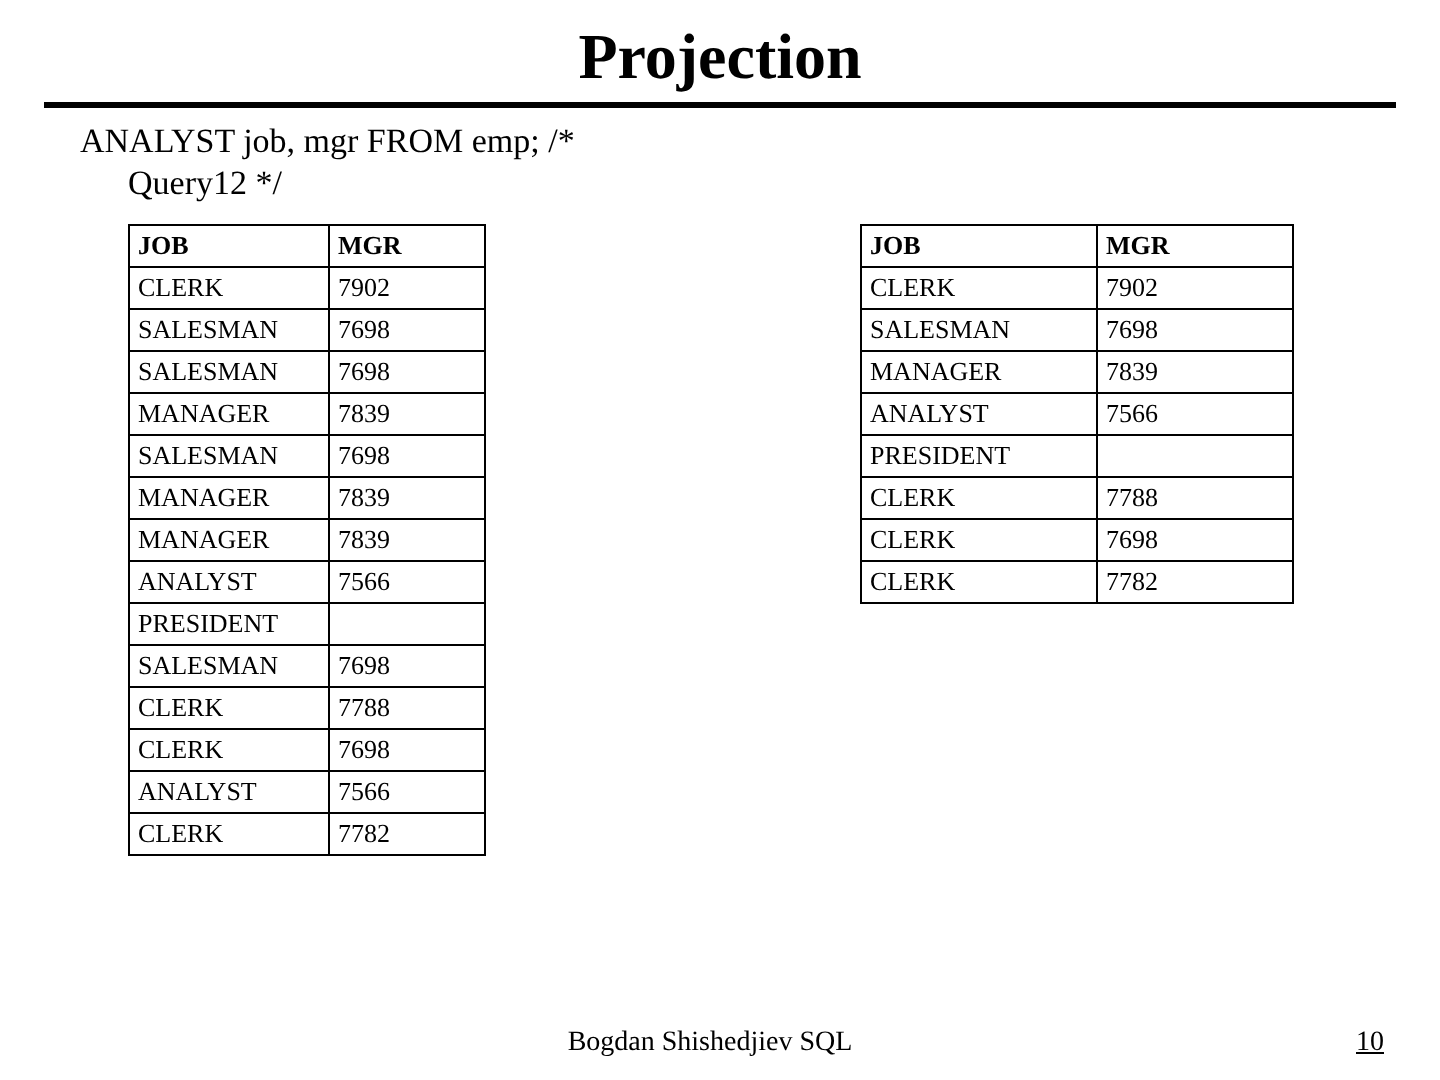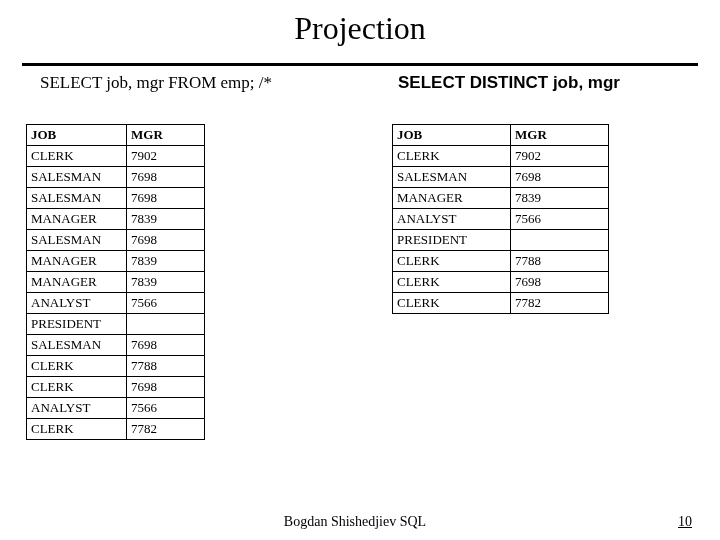--- a/index.html
+++ b/index.html
@@ -14,23 +14,23 @@
   }
   .slide {
     width: 720px;
     height: 540px;
     padding: 0;
     position: relative;
   }
   .title {
     text-align: center;
     font-size: 32px;
-    font-weight: normal;
+    font-weight: bold;
     padding-top: 10px;
-    padding-bottom: 16px;
+    padding-bottom: 4px;
   }
   .rule {
     border-top: 3px solid #000;
     margin: 0 22px;
   }
   .body-area {
     position: relative;
     padding: 10px 22px 0 22px;
   }
   .query {
@@ -51,20 +51,21 @@
     font-family: Arial, Helvetica, sans-serif;
     font-weight: bold;
     font-size: 17px;
     line-height: 1.25;
   }
   .tbl {
     border-collapse: collapse;
     font-family: "Times New Roman", serif;
     font-size: 13px;
     position: absolute;
+    margin-left: 38px;
   }
   .tbl-left {
     left: 26px;
     top: 58px;
   }
   .tbl-right {
     left: 392px;
     top: 58px;
   }
   .tbl th, .tbl td {
@@ -100,25 +101,25 @@
 </head>
 <body>
 
 <div class="slide">
   <div class="title">Projection</div>
   <div class="rule"></div>
 
   <div class="body-area">
 
     <div class="query q-left">
-      <div>SELECT job, mgr FROM emp; /*</div>
+      <div>ANALYST job, mgr FROM emp; /*</div>
+      <div style="padding-left:24px">Query12 */</div>
     </div>
 
     <div class="q-right">
-      <div>SELECT DISTINCT job, mgr</div>
     </div>
 
     <table class="tbl tbl-left">
       <thead>
         <tr>
           <th>JOB</th>
           <th>MGR</th>
         </tr>
       </thead>
       <tbody id="left-body">

